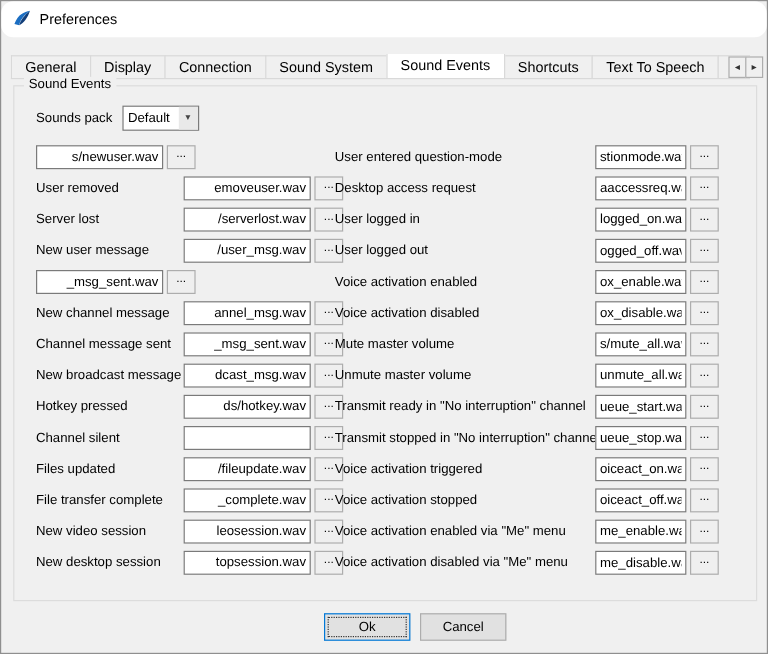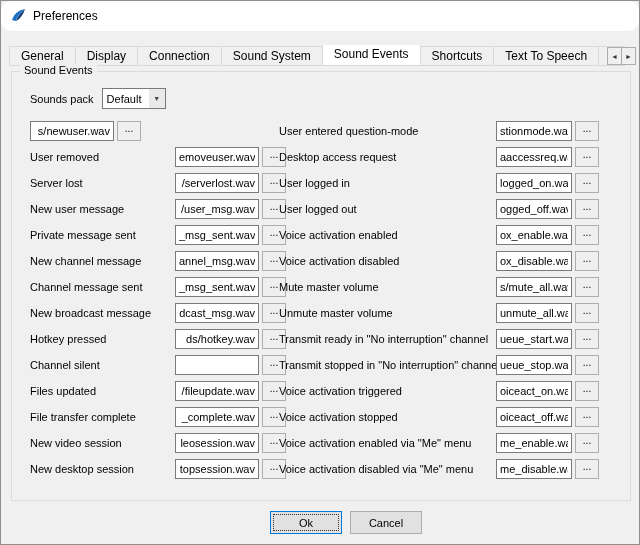--- a/index.html
+++ b/index.html
@@ -112,21 +112,21 @@
   .event-input {
     flex: 0 0 auto;
     height: 20px;
     border: 1px solid #7a7a7a;
     background: #fff;
     font-family: "Liberation Sans", sans-serif;
     font-size: 11px;
     text-align: right;
     padding: 0 3px;
   }
-  .col.left  .event-input { width: 84px; }
+  .col.left  .event-input { width: 106px; }
   .col.right .event-input { width: 76px; }
   .browse-btn {
     flex: 0 0 auto;
     width: 24px; height: 20px; margin-left: 3px;
     border: 1px solid #adadad;
     background: #efefef;
     font-family: "Liberation Sans", sans-serif;
     font-size: 10px; line-height: 10px;
     padding: 0 0 4px 0;
   }
@@ -203,21 +203,20 @@
           <span class="event-label">Server lost</span>
           <input class="event-input" value="/serverlost.wav" style="">
           <button class="browse-btn">...</button>
         </div>
         <div class="event-row">
           <span class="event-label">New user message</span>
           <input class="event-input" value="/user_msg.wav" style="">
           <button class="browse-btn">...</button>
         </div>
         <div class="event-row">
-          <span class="event-label">Private message sent</span>
           <input class="event-input" value="_msg_sent.wav" style="">
           <button class="browse-btn">...</button>
         </div>
         <div class="event-row">
           <span class="event-label">New channel message</span>
           <input class="event-input" value="annel_msg.wav" style="">
           <button class="browse-btn">...</button>
         </div>
         <div class="event-row">
           <span class="event-label">Channel message sent</span>

